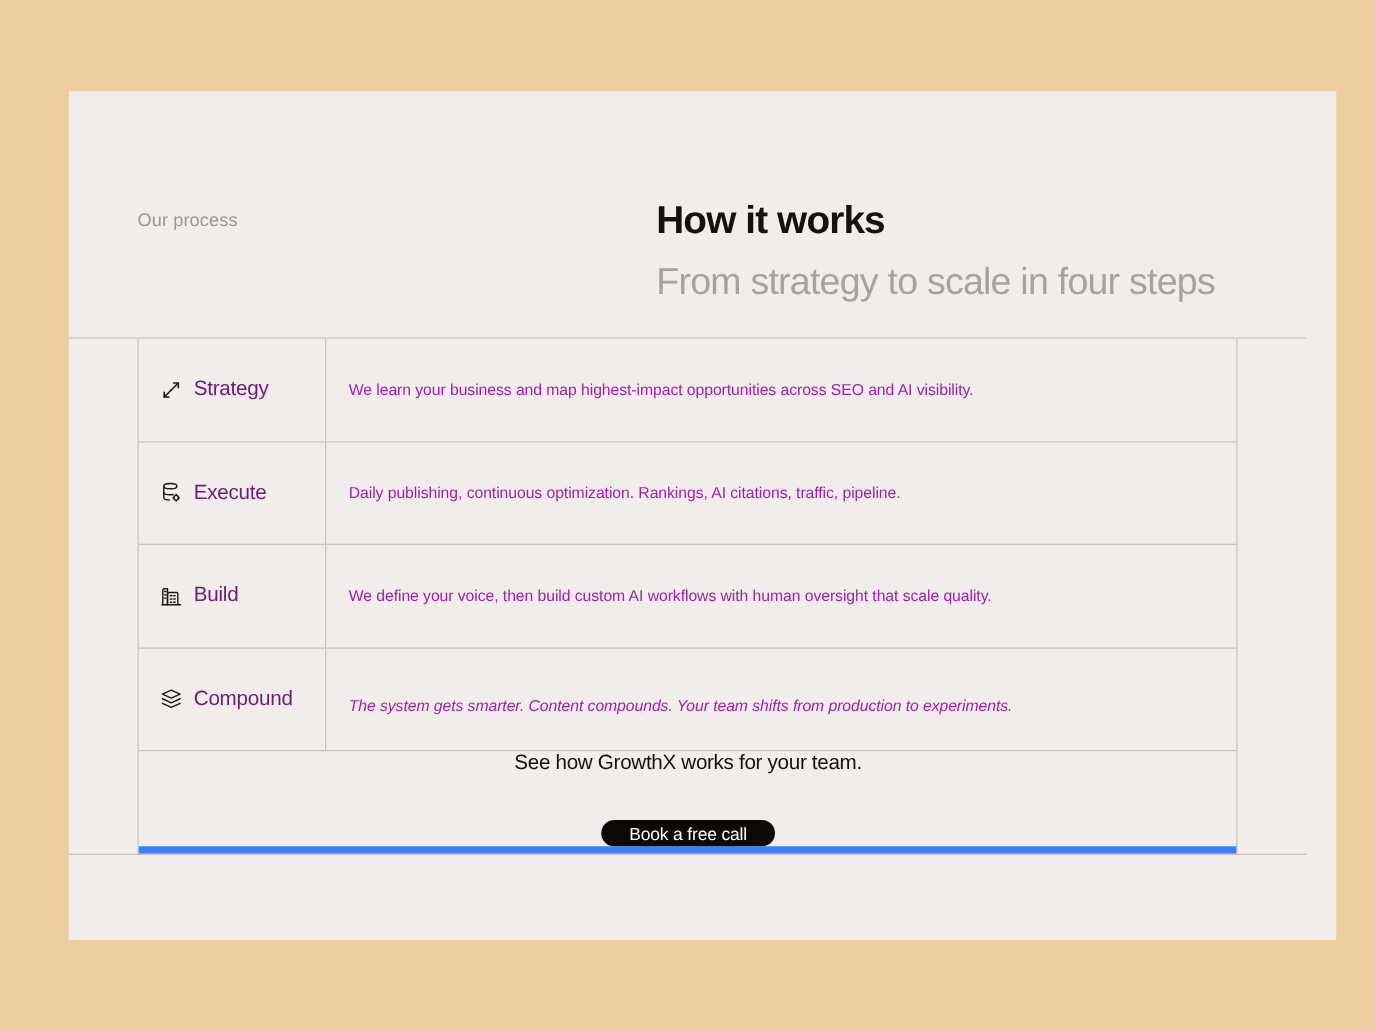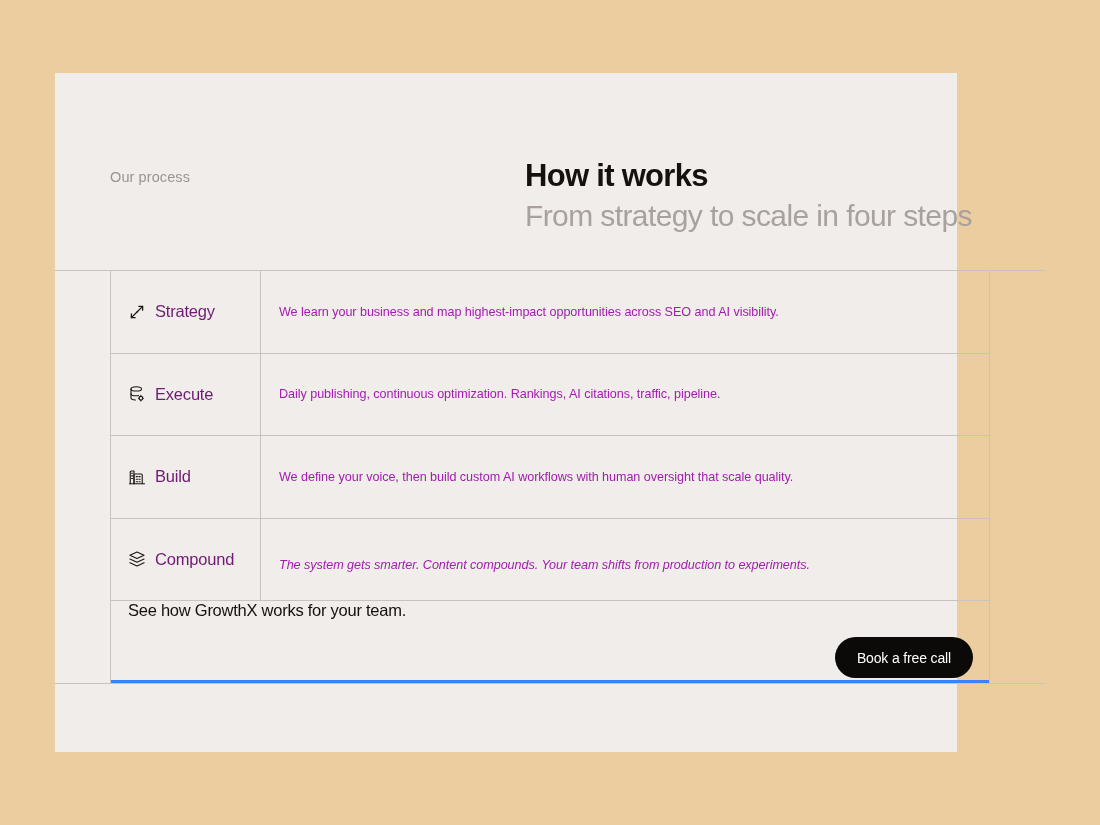--- a/index.html
+++ b/index.html
@@ -20,21 +20,21 @@
     position: relative;
     width: 1100px;
     height: 825px;
   }
 
   
   .card {
     position: absolute;
     left: 55px;
     top: 73px;
-    width: 902px;
+    width: 1014px;
     height: 679px;
     background: #f1edea;
   }
 
   
   .header {
     position: relative;
     height: 197px;
   }
 
@@ -62,21 +62,21 @@
     color: #14110f;
     margin-top: 16px;
   }
 
   .heading-sub {
     font-size: 30px;
     line-height: 38px;
     font-weight: 500;
     letter-spacing: -0.6px;
     color: #a9a19d;
-    margin-top: 2px;
+    margin-top: 12px;
   }
 
   
   .header-rule {
     position: absolute;
     left: 0;
     top: 197px;
     width: 990px;
     height: 1px;
     background: #c9c3bf;
@@ -144,25 +144,27 @@
   
   .row-1 .cell-desc { padding-top: 0px; }
   .row-2 .cell-desc { padding-top: 0px; }
   .row-3 .cell-desc { padding-top: 0px; }
   .row-4 .cell-desc { padding-top: 12px; font-style: italic; }
 
   
   .cta-row {
     position: relative;
     display: flex;
+    align-items: center;
     justify-content: space-between;
     height: 82px;
     padding-left: 17px;
     padding-right: 16px;
-    border-bottom: 3px solid #3b82f6;
+    border-bottom: 6px solid #3b82f6;
+    flex-direction: column;
   }
 
   .cta-text {
     font-size: 16.5px;
     font-weight: 500;
     letter-spacing: -0.25px;
     color: #14110f;
   }
 
   .cta-button {

